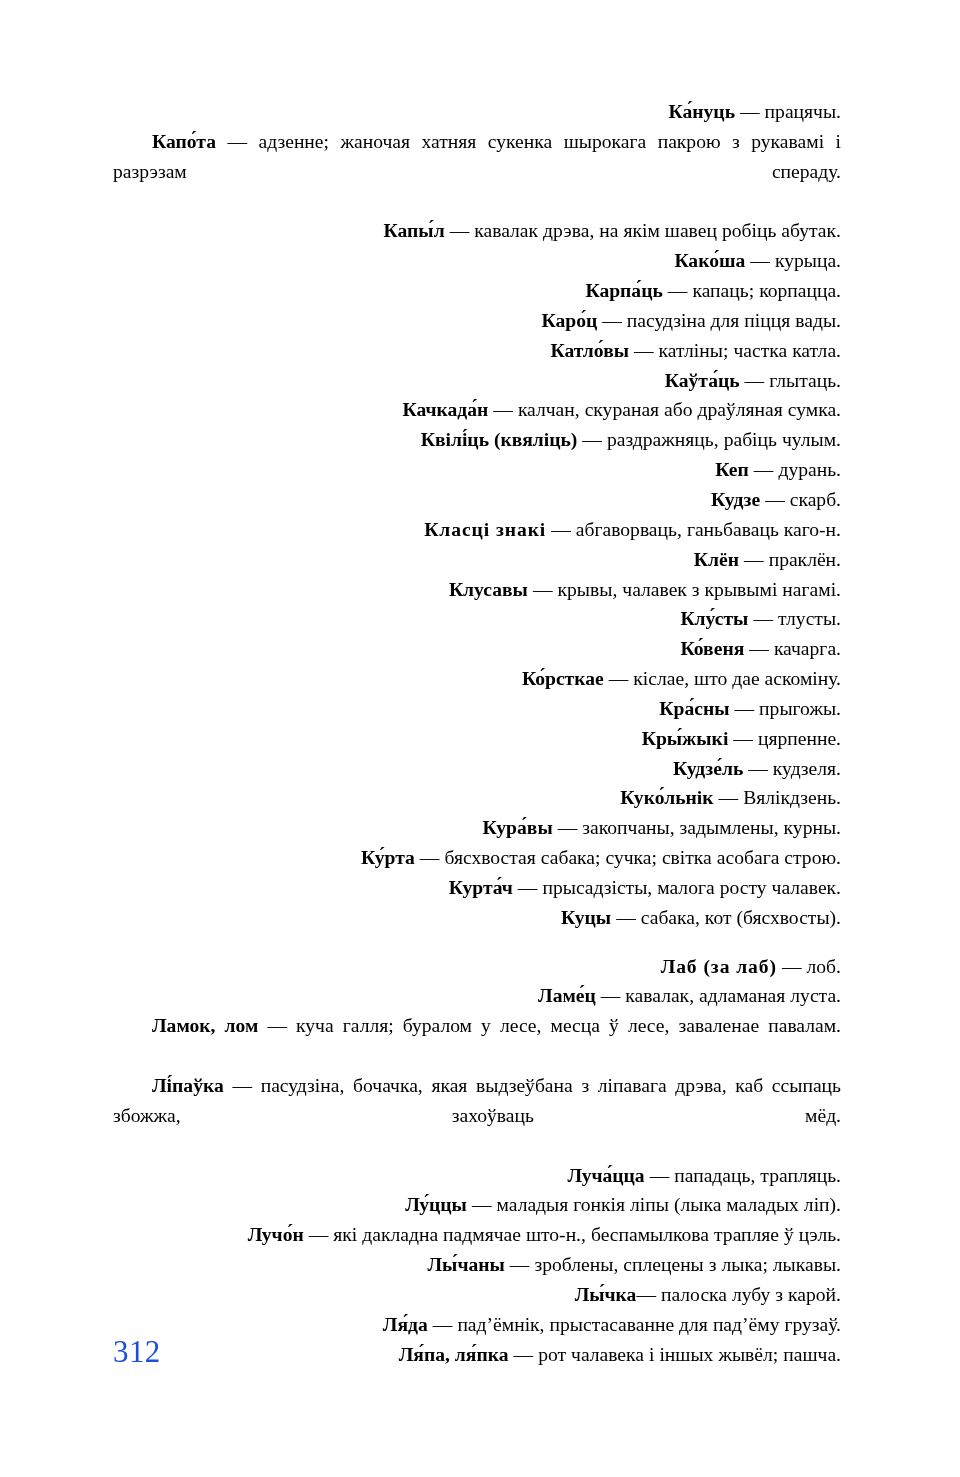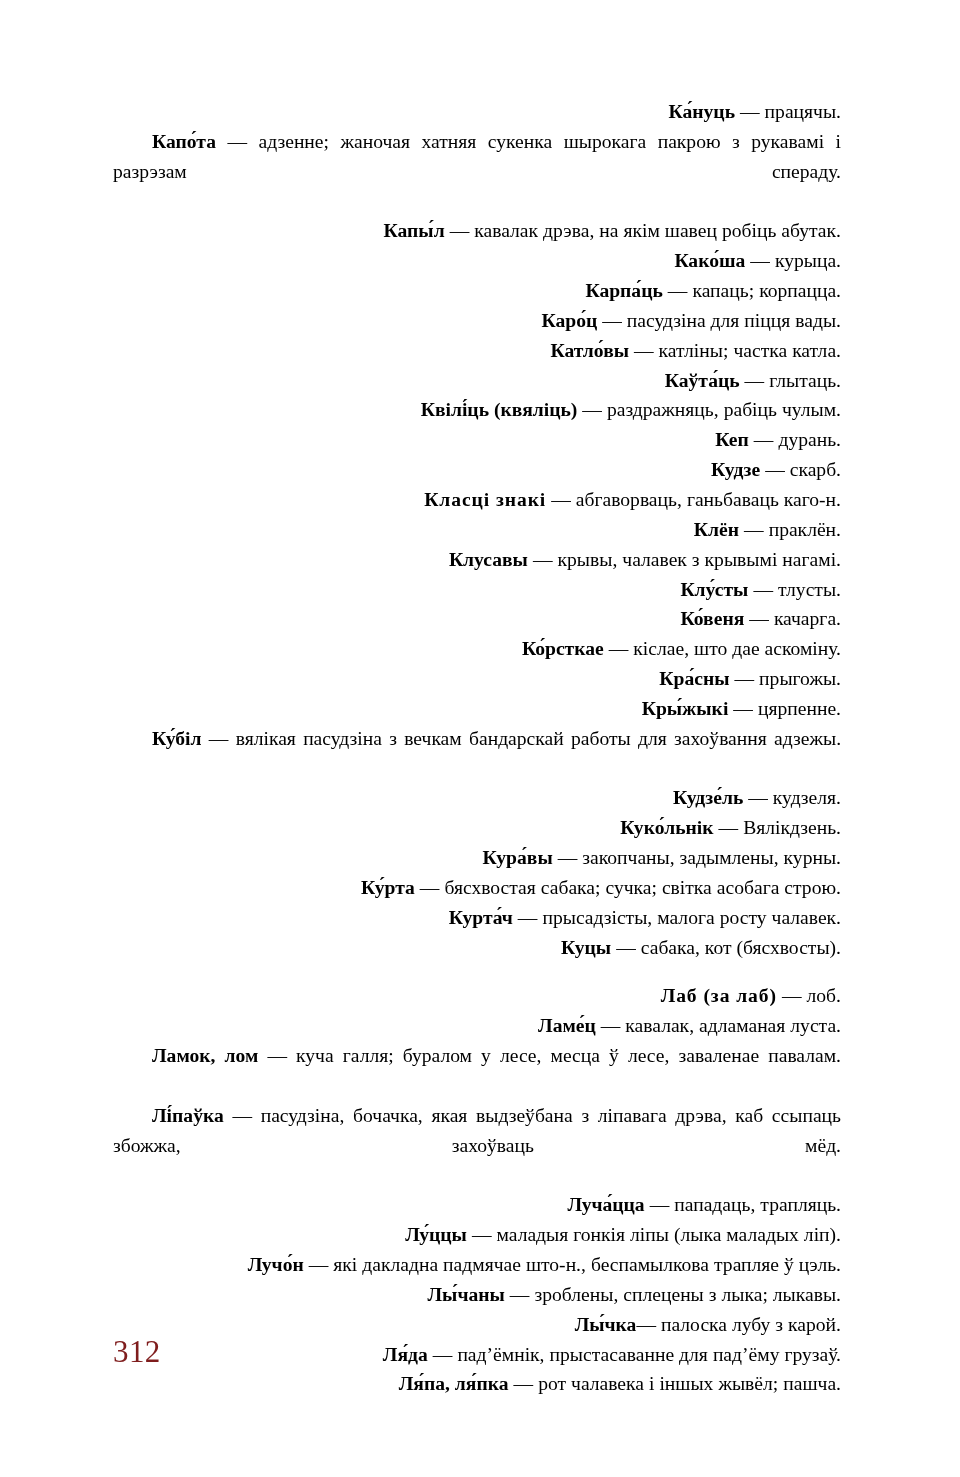--- a/index.html
+++ b/index.html
@@ -74,50 +74,50 @@
   }
 
   .folio {
     position: absolute;
     left: 113px;
     top: 1334px;
     font-family: "Liberation Serif", "DejaVu Serif", serif;
     font-size: 31px;
     line-height: 36px;
     letter-spacing: 0.4px;
-    color: #7f1d1d;
+    color: #1d4ed8;
   }
 </style>
 </head>
 <body>
 
 <div class="page">
 
   <div class="text-column" id="entry-column">
       <div>
         <p class="entry no-justify"><span class="hw">Ка́нуць</span> <span class="dash">—</span> <span>працячы.</span></p>
         <p class="entry"><span class="hw">Капо́та</span> <span class="dash">—</span> <span>адзенне; жаночая хатняя сукенка шырокага пакрою з рукавамі і разрэзам спераду.</span></p>
         <p class="entry no-justify"><span class="hw">Капы́л</span> <span class="dash">—</span> <span>кавалак дрэва, на якім шавец робіць абутак.</span></p>
         <p class="entry no-justify"><span class="hw">Како́ша</span> <span class="dash">—</span> <span>курыца.</span></p>
         <p class="entry no-justify"><span class="hw">Карпа́ць</span> <span class="dash">—</span> <span>капаць; корпацца.</span></p>
         <p class="entry no-justify"><span class="hw">Каро́ц</span> <span class="dash">—</span> <span>пасудзіна для піцця вады.</span></p>
         <p class="entry no-justify"><span class="hw">Катло́вы</span> <span class="dash">—</span> <span>катліны; частка катла.</span></p>
         <p class="entry no-justify"><span class="hw">Каўта́ць</span> <span class="dash">—</span> <span>глытаць.</span></p>
+        <p class="entry no-justify"><span class="hw">Качкада́н</span> <span class="dash">—</span> <span>калчан, скураная або драўляная сумка.</span></p>
         <p class="entry no-justify"><span class="hw">Квілі́ць (квяліць)</span> <span class="dash">—</span> <span>раздражняць, рабіць чулым.</span></p>
         <p class="entry no-justify"><span class="hw">Кеп</span> <span class="dash">—</span> <span>дурань.</span></p>
         <p class="entry no-justify"><span class="hw">Кудзе</span> <span class="dash">—</span> <span>скарб.</span></p>
         <p class="entry no-justify"><span class="hw spaced">Класці знакі</span> <span class="dash">—</span> <span>абгаворваць, ганьбаваць каго-н.</span></p>
         <p class="entry no-justify"><span class="hw">Клён</span> <span class="dash">—</span> <span>праклён.</span></p>
         <p class="entry no-justify"><span class="hw">Клусавы</span> <span class="dash">—</span> <span>крывы, чалавек з крывымі нагамі.</span></p>
         <p class="entry no-justify"><span class="hw">Клу́сты</span> <span class="dash">—</span> <span>тлусты.</span></p>
         <p class="entry no-justify"><span class="hw">Ко́веня</span> <span class="dash">—</span> <span>качарга.</span></p>
         <p class="entry no-justify"><span class="hw">Ко́рсткае</span> <span class="dash">—</span> <span>кіслае, што дае аскоміну.</span></p>
         <p class="entry no-justify"><span class="hw">Кра́сны</span> <span class="dash">—</span> <span>прыгожы.</span></p>
         <p class="entry no-justify"><span class="hw">Кры́жыкі</span> <span class="dash">—</span> <span>цярпенне.</span></p>
-        <p class="entry"><span class="hw">Ку́біл</span> <span class="dash">—</span> <span>вялікая пасудзіна з вечкам бандарскай работы для захоўвання адзежы.</span></p>
         <p class="entry no-justify"><span class="hw">Кудзе́ль</span> <span class="dash">—</span> <span>кудзеля.</span></p>
         <p class="entry no-justify"><span class="hw">Куко́льнік</span> <span class="dash">—</span> <span>Вялікдзень.</span></p>
         <p class="entry no-justify"><span class="hw">Кура́вы</span> <span class="dash">—</span> <span>закопчаны, задымлены, курны.</span></p>
         <p class="entry no-justify"><span class="hw">Ку́рта</span> <span class="dash">—</span> <span>бясхвостая сабака; сучка; світка асобага строю.</span></p>
         <p class="entry no-justify"><span class="hw">Курта́ч</span> <span class="dash">—</span> <span>прысадзісты, малога росту чалавек.</span></p>
         <p class="entry no-justify"><span class="hw">Куцы</span> <span class="dash">—</span> <span>сабака, кот (бясхвосты).</span></p>
       </div>
       <div class="section-gap"></div>
       <div>
         <p class="entry no-justify"><span class="hw spaced">Лаб (за лаб)</span> <span class="dash">—</span> <span>лоб.</span></p>

